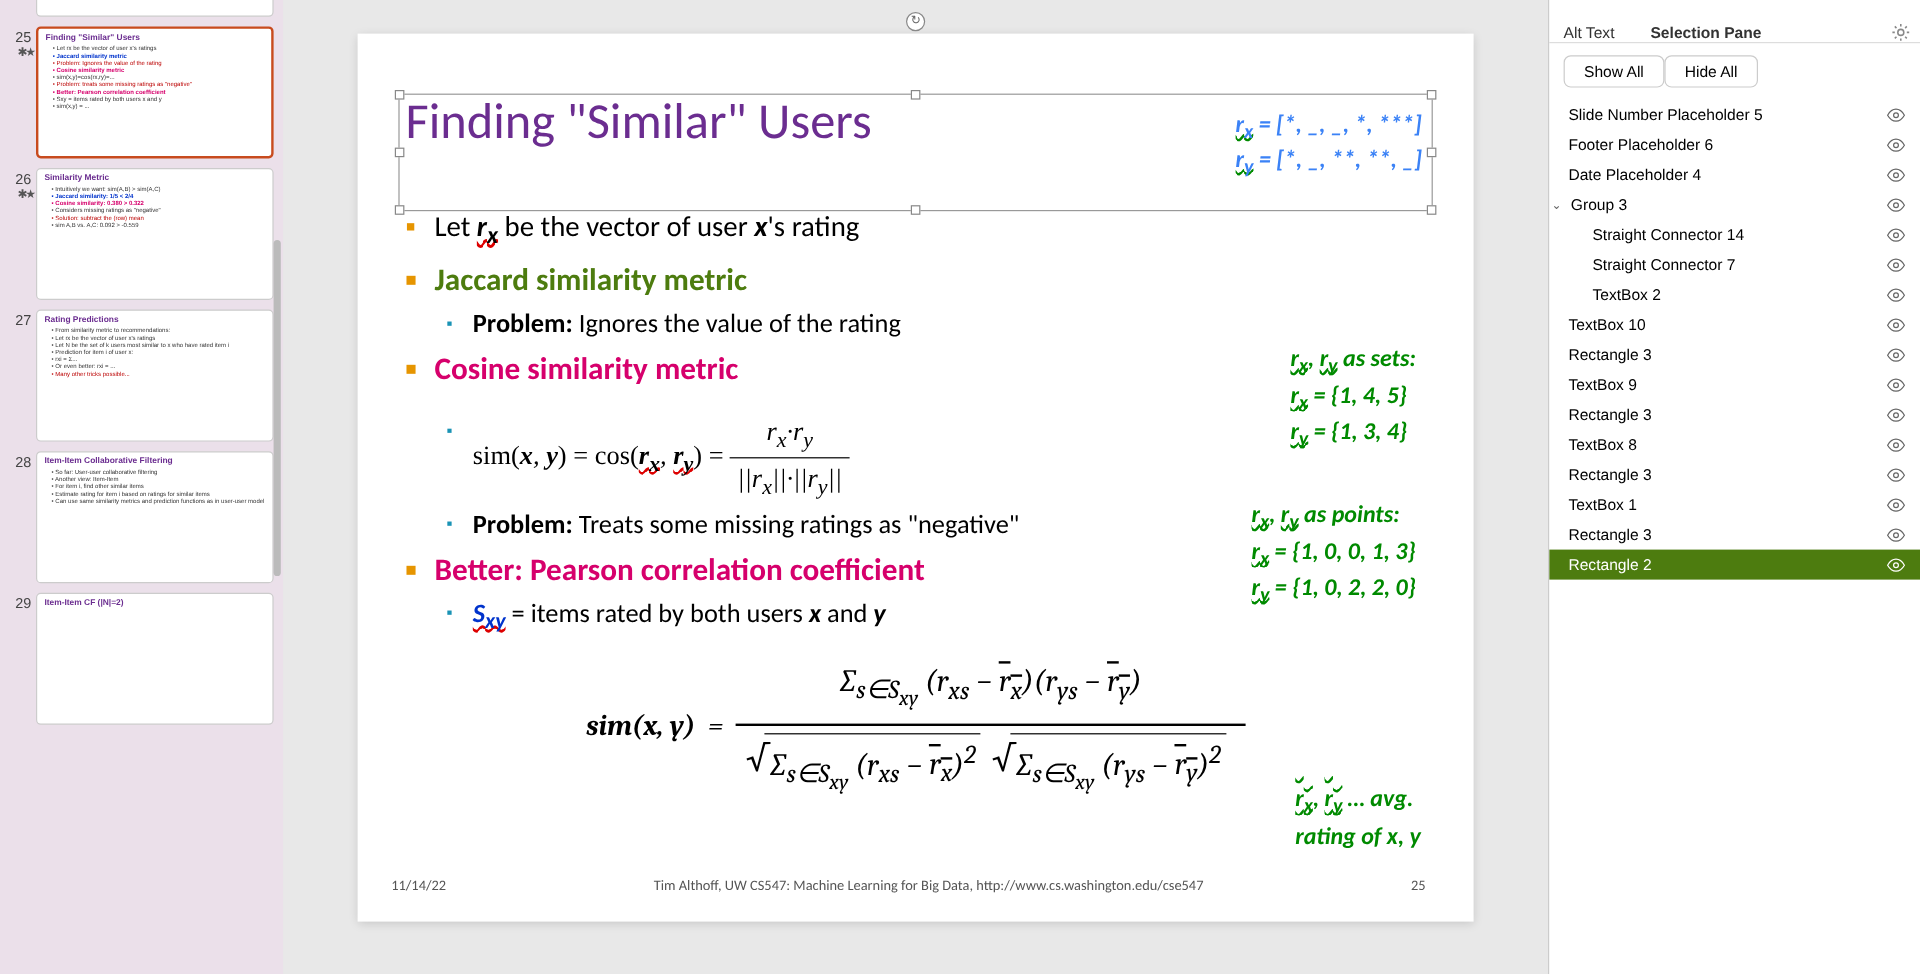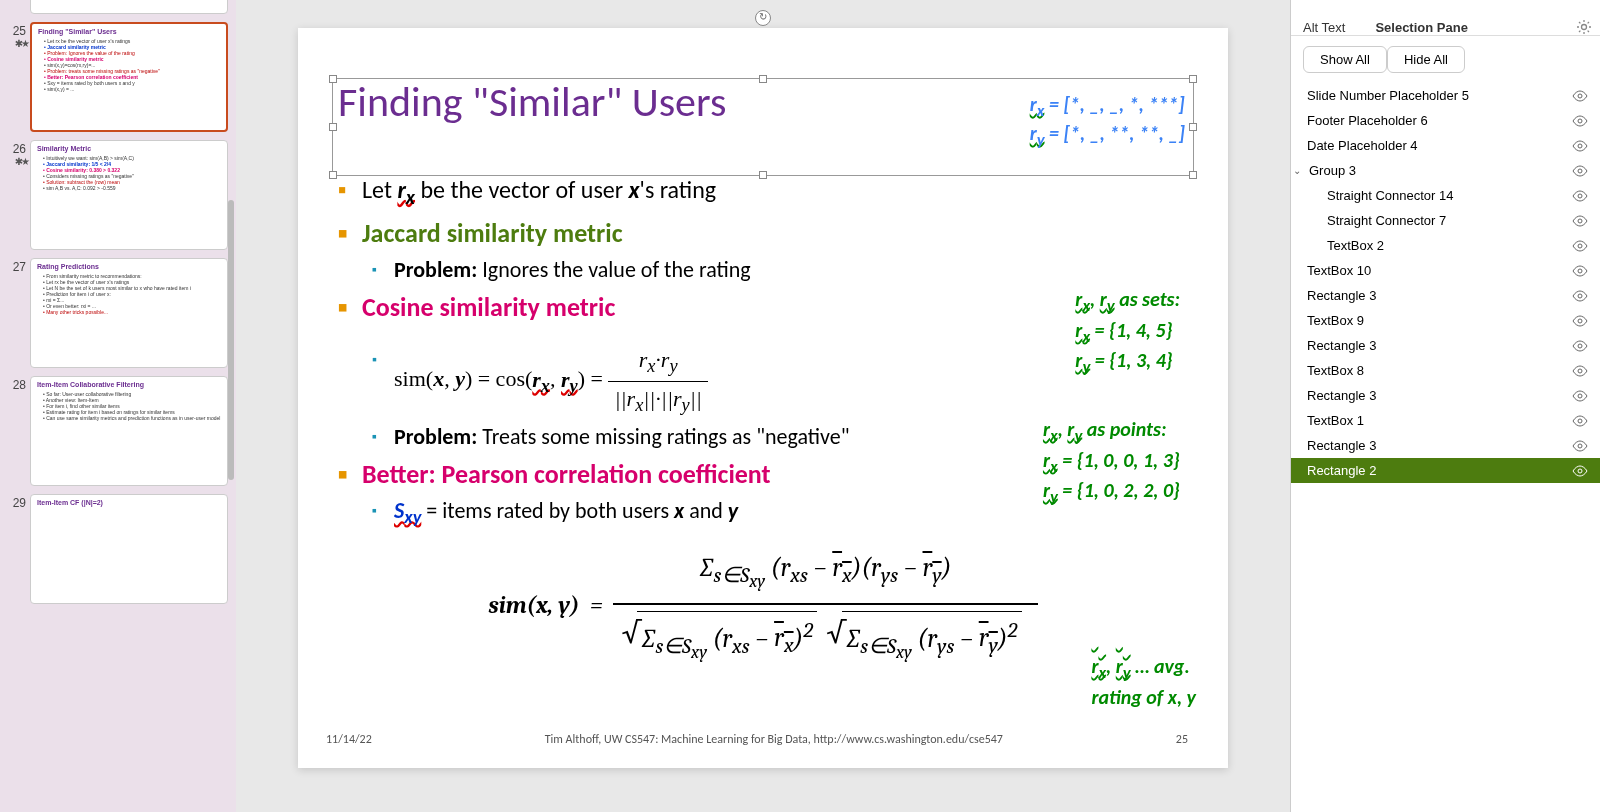--- a/index.html
+++ b/index.html
@@ -37,21 +37,21 @@
 .content { margin-top: 44px; font-family: Calibri, sans-serif; font-size: 24px; line-height: 1.55; }
 .b1 { padding-left: 24px; position: relative; color: #000; }
 .b1::before { content: "▪"; position: absolute; left: 0; color: #e69500; }
 .b2 { padding-left: 56px; position: relative; color: #000; font-size: 22px; }
 .b2::before { content: "▪"; position: absolute; left: 34px; color: #1a93b5; font-size: 14px; top: 6px; }
 .blue-h { color: #4d7c0f; font-weight: bold; font-size: 26px; }
 .pink-h { color: #d6006c; font-weight: bold; font-size: 26px; }
 .side-note { position: absolute; right: 48px; color: #008a00; font-family: Calibri, sans-serif; font-size: 20px; font-style: italic; font-weight: bold; line-height: 1.3; }
 .side-note.sets { top: 258px; }
 .side-note.points { top: 388px; }
-.side-note.avg { bottom: 58px; right: 32px; margin-top: 36px; }
+.side-note.avg { bottom: 58px; right: 44px; margin-top: 36px; }
 .formula { font-family: Liberation Serif, serif; font-style: italic; font-size: 22px; margin-top: 16px; }
 .formula .frac { display: inline-block; text-align: center; vertical-align: middle; }
 .formula .num { display: block; border-bottom: 1.5px solid #000; padding: 0 6px; }
 .formula .den { display: block; padding: 0 6px; }
 .pearson-eq { text-align: center; margin-top: 10px; font-family: Cambria, serif; font-style: italic; font-size: 24px; }
 .pearson-eq .frac { display: inline-block; vertical-align: middle; text-align: center; }
 .pearson-eq .num { display:block; border-bottom: 2px solid #000; padding: 6px 16px; font-size: 26px; }
 .pearson-eq .den { display:block; padding: 6px 16px; font-size: 26px; }
 .sqrt { border-top: 1.5px solid #000; padding: 2px 4px 0 4px; position: relative; display:inline-block; margin-left: 8px; }
 .sqrt::before { content: "√"; position: absolute; left: -16px; top: -2px; font-size: 30px; font-style: normal; }

